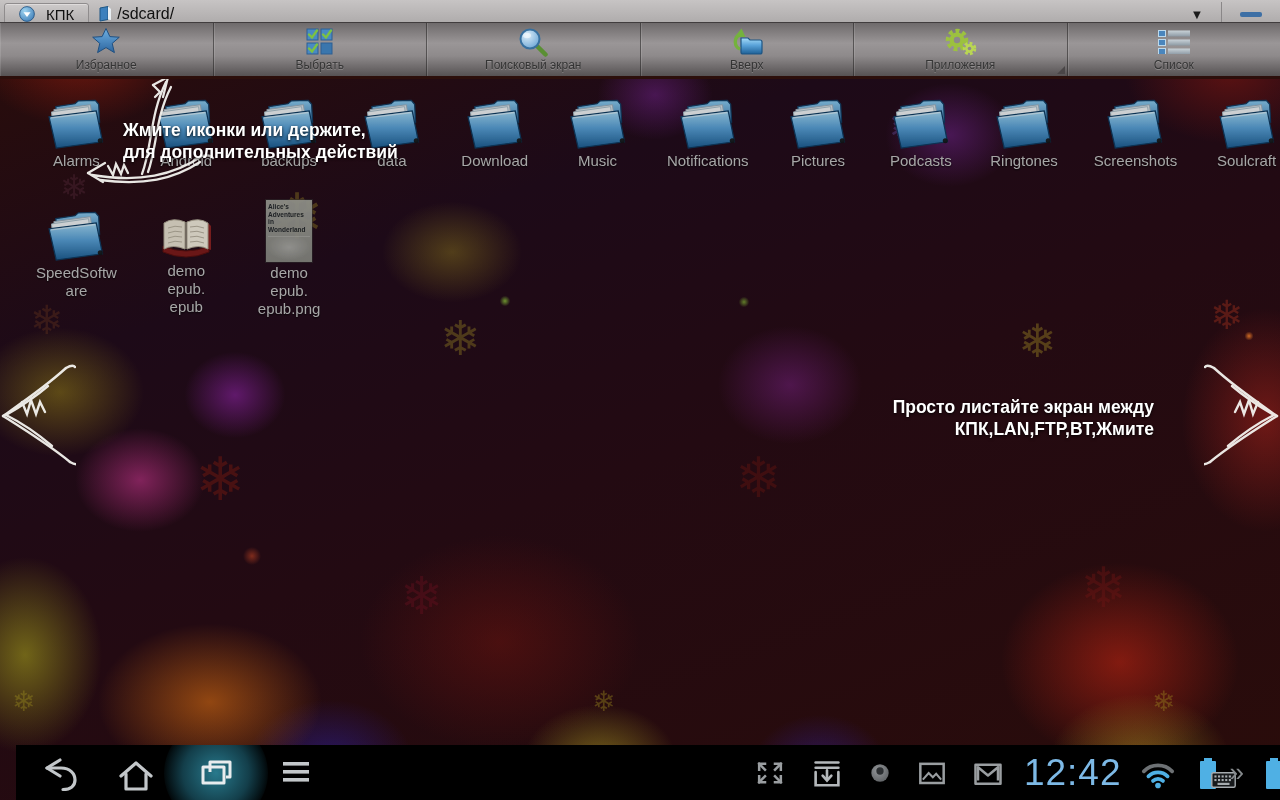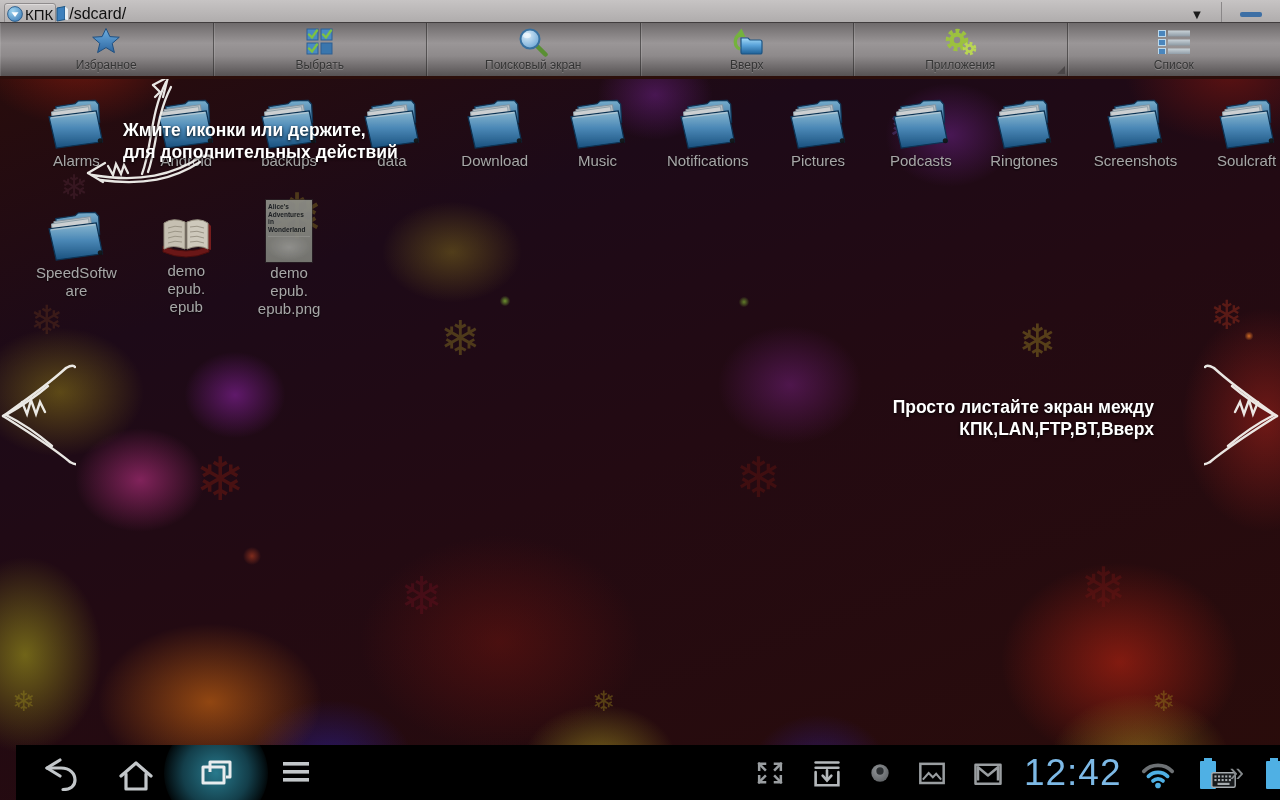--- a/index.html
+++ b/index.html
@@ -32,24 +32,24 @@
       radial-gradient(ellipse 150px 102px at 80px 55px, rgba(170,32,15,.55), transparent 70%),
       radial-gradient(ellipse 150px 102px at 1230px 72px, rgba(150,26,15,.5), transparent 70%),
       radial-gradient(ellipse 200px 152px at 500px 642px, rgba(120,22,15,.45), transparent 70%),
       linear-gradient(160deg,#2b0d09 0%,#1d0a18 30%,#230a12 55%,#2a0c0a 100%);
   }
   .flake{position:absolute;pointer-events:none;line-height:1;}
 
   
   .titlebar{position:absolute;left:0;top:0;width:1280px;height:29px;display:flex;align-items:center;
     background:linear-gradient(#c7c4c4,#a9a6a6);border-bottom:1px solid #6e6b6c;z-index:30;}
-  .device-btn{display:flex;align-items:center;gap:2px;height:23px;margin-left:4px;padding:0 2px;
+  .device-btn{display:flex;align-items:center;gap:11px;height:23px;margin-left:4px;padding:0 14px;
     border:1px solid #8f8c8d;border-radius:3px;background:linear-gradient(#cdcaca,#adaaaa);
     box-shadow:inset 0 1px 0 #dedbdb;font-size:15px;color:#111;}
-  .path-box{display:flex;align-items:center;margin-left:0;font-size:16px;color:#101010;}
+  .path-box{display:flex;align-items:center;gap:5px;margin-left:10px;font-size:16px;color:#101010;}
   .tb-right{margin-left:auto;display:flex;align-items:stretch;height:100%;}
   .drop-btn{width:48px;display:flex;align-items:center;justify-content:center;font-size:13px;color:#1b1b1b;}
   .tb-sep{width:1px;background:#8a8788;margin:2px 0;}
   .min-btn{width:58px;display:flex;align-items:center;justify-content:center;}
   .mini-dash{width:22px;height:5px;border-radius:2px;background:#3d6fa5;}
 
   
   .toolbar{position:absolute;left:0;top:22px;width:1280px;height:57px;display:flex;z-index:30;
     background:linear-gradient(180deg,#6e6a6b 0%,#9a9697 38%,#8e8a8b 62%,#565253 100%);
     border-top:1px solid #413d3e;border-bottom:3px solid #2c0f0b;}
@@ -473,21 +473,21 @@
       <path d="M150 100 q8 -2 11 2"></path>
     </g>
   </svg>
   <div class="tut-text">
     <div>Жмите иконки или держите,</div>
     <div>для дополнительных действий</div>
   </div>
 
   <div class="hint-text">
     <div>Просто листайте экран между</div>
-    <div>КПК,LAN,FTP,BT,Вверх</div>
+    <div>КПК,LAN,FTP,BT,Жмите</div>
   </div>
 
   <svg class="edge-arrow left" width="80" height="110" viewBox="0 0 80 110">
     <g fill="none" stroke="#f4f3ef" stroke-width="2.4" stroke-linecap="round" opacity="0.95">
       <path d="M70 6 C 48 26 24 42 7 54"></path>
       <path d="M74 100 C 52 82 26 66 7 54"></path>
       <path d="M52 24 C 38 36 22 46 10 53"></path>
       <path d="M56 84 C 42 72 24 60 10 53"></path>
       <path d="M26 40 l5 12 l4 -14 l5 14 l4 -12 l5 10"></path>
       <path d="M70 6 q7 -4 9 -1"></path>

